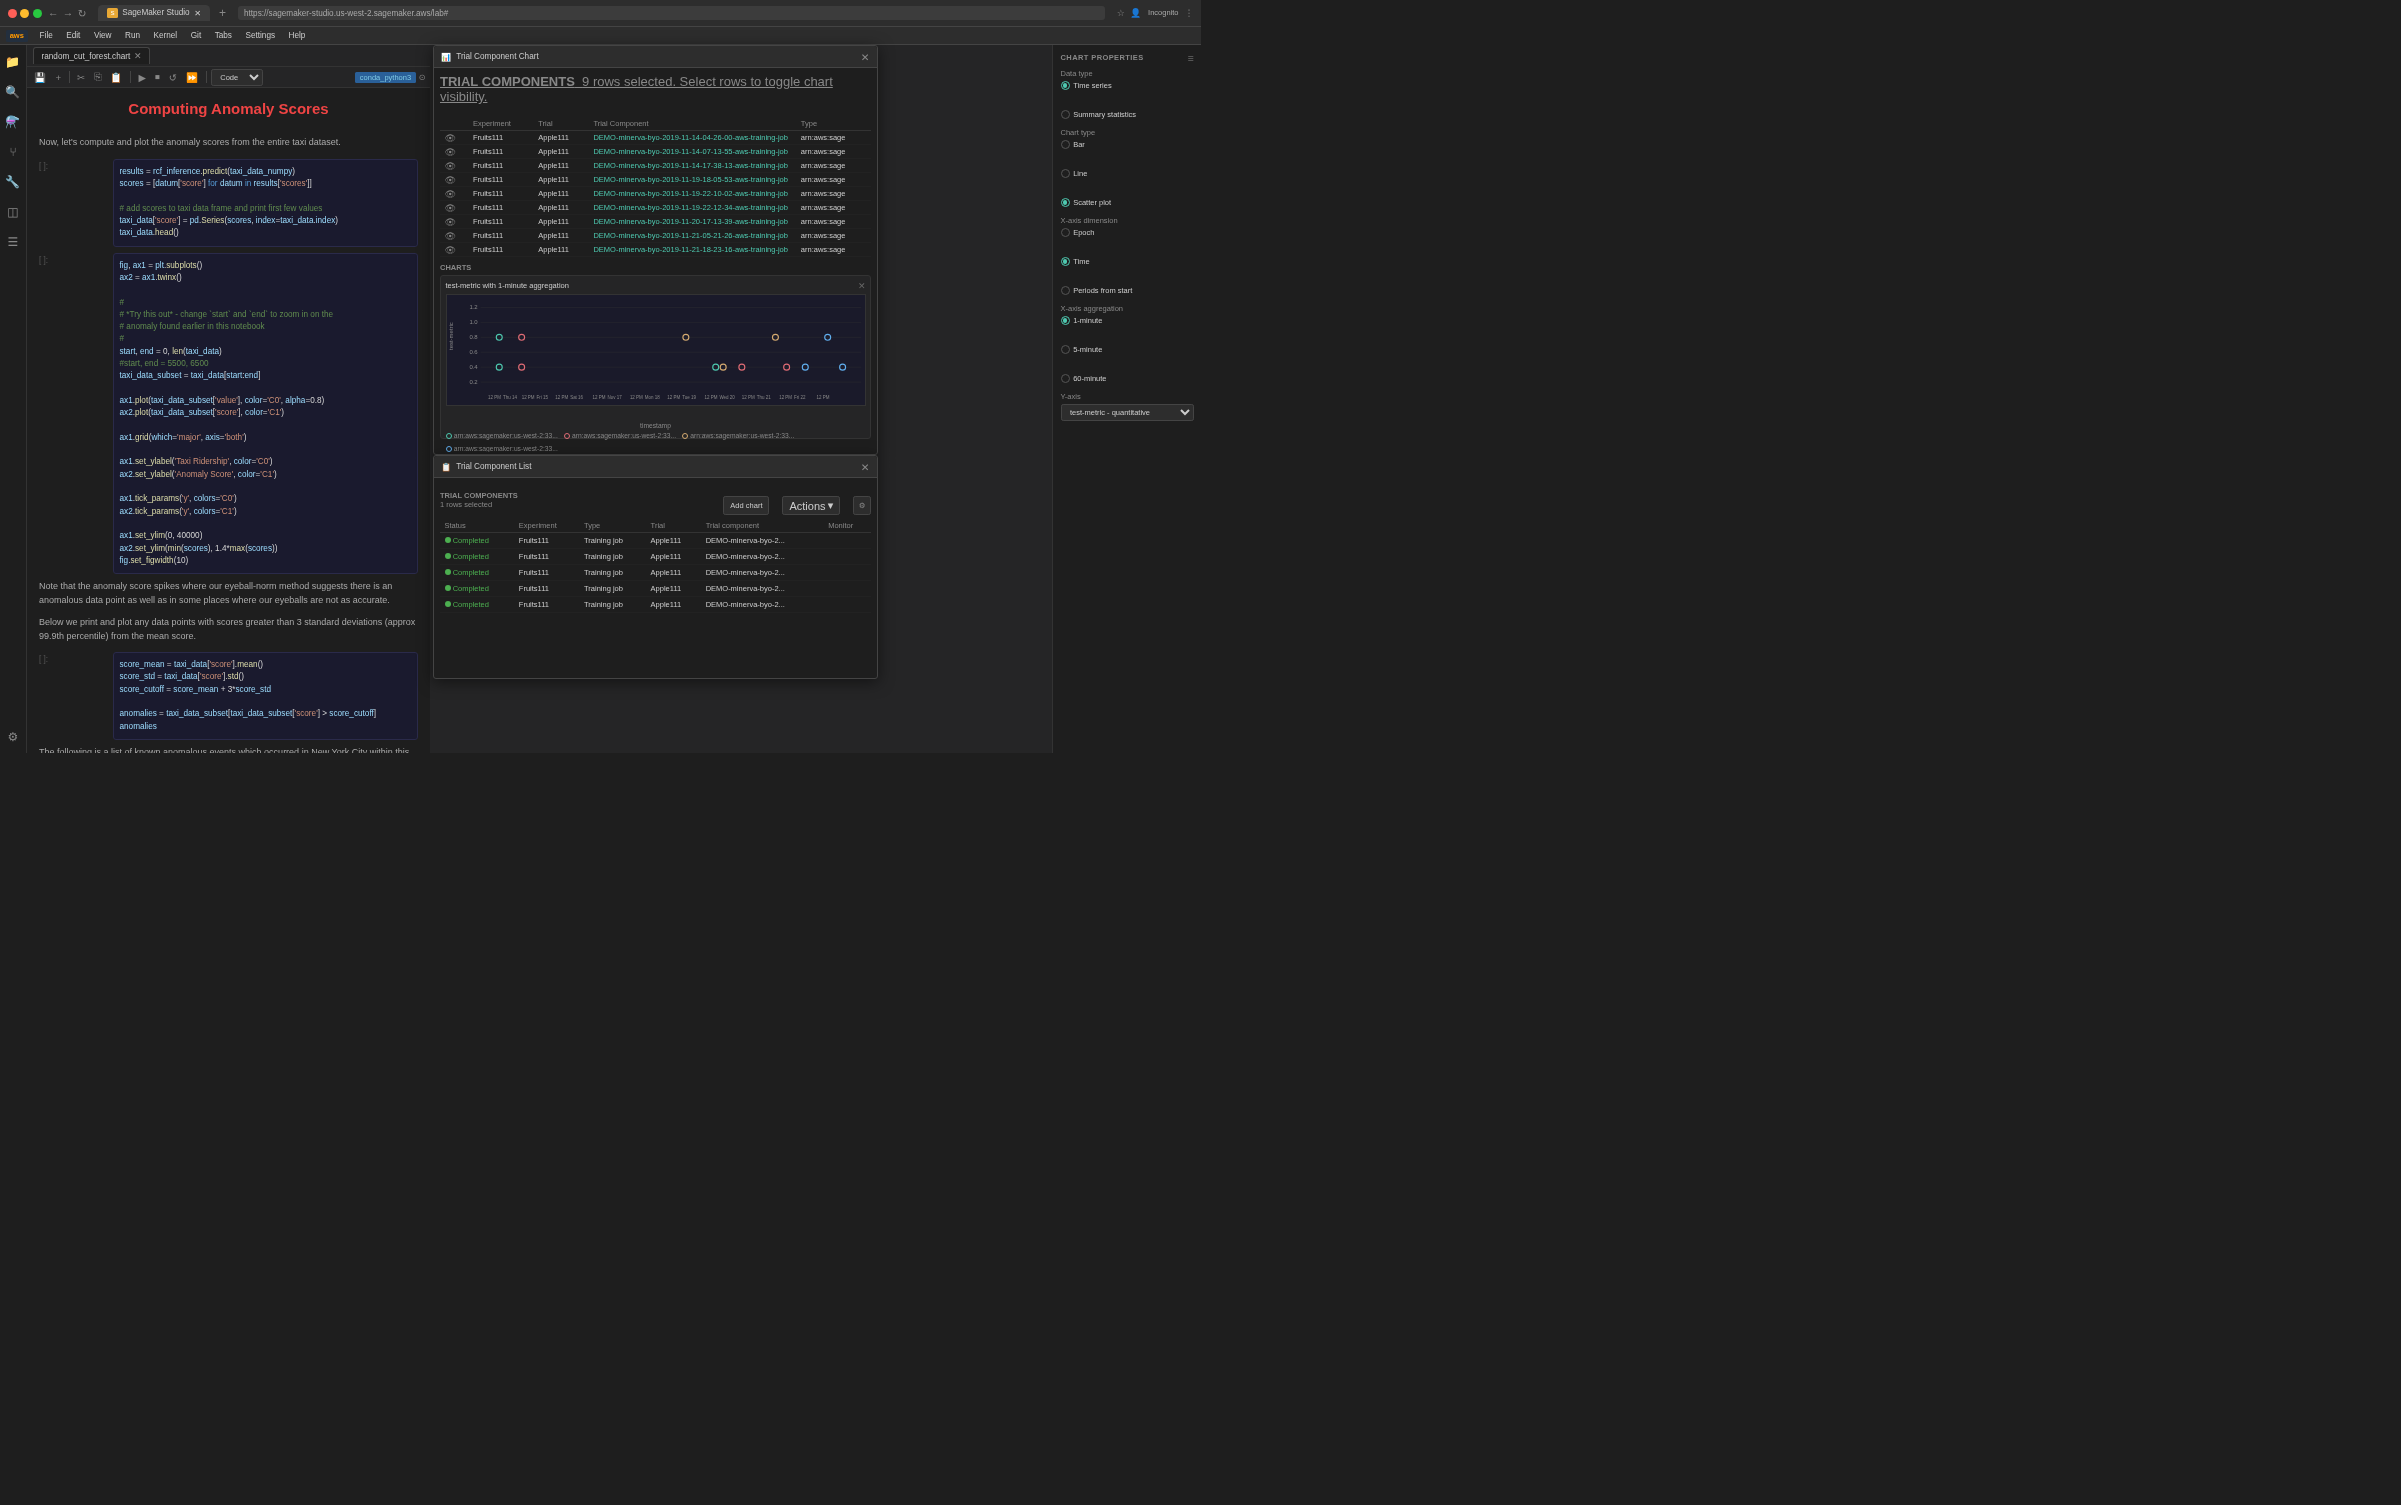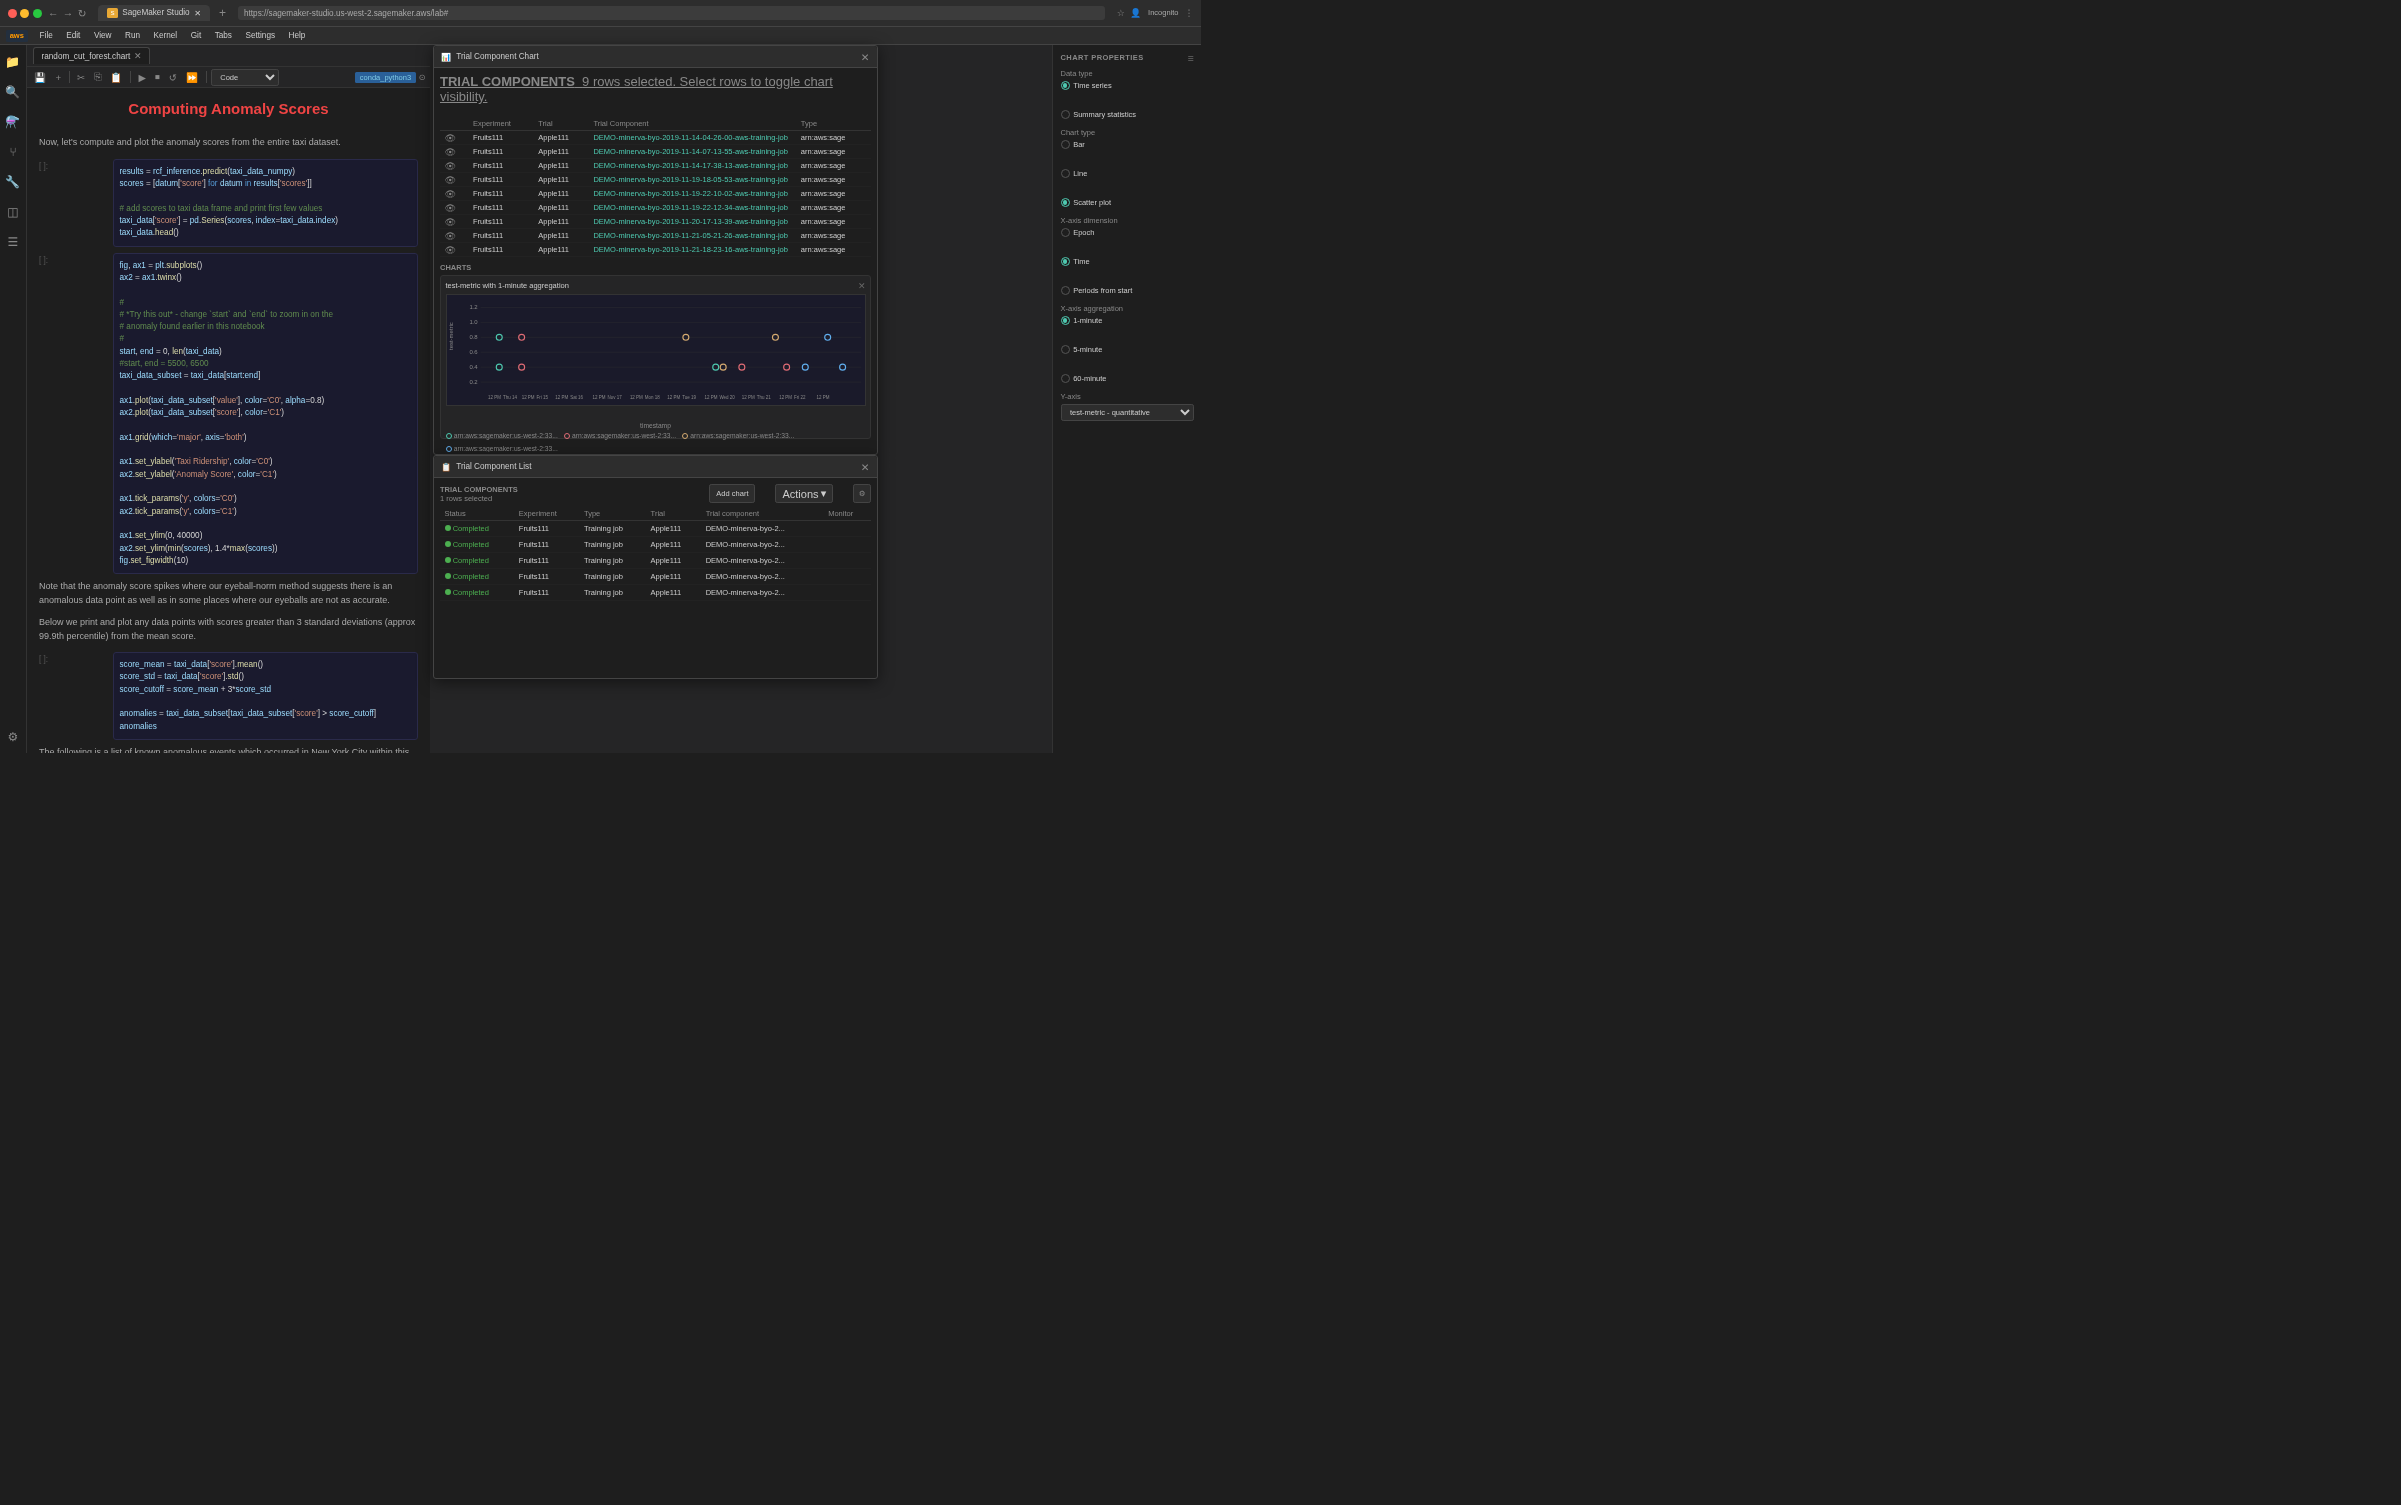--- a/index.html
+++ b/index.html
@@ -98,21 +98,21 @@
     .radio-circle.selected::after { content: ''; width: 4.5px; height: 4.5px; border-radius: 50%; background: #4ec9b0; }
     .props-filter-icon { float: right; color: #666; font-size: 10.4px; cursor: pointer; }
     .select-dropdown { width: 100%; background: #2d2d2d; border: 0.7px solid #444; color: #ccc; padding: 2.2px 4.5px; font-size: 7.5px; border-radius: 2.2px; cursor: pointer; }
 
     
     .list-window { top: 410px; left: 3px; width: 445px; height: 224px; }
     .list-content { padding: 6px; height: calc(100% - 24px); overflow: hidden; }
     .list-header { display: flex; justify-content: space-between; align-items: center; margin-bottom: 3px; }
     .list-title { font-size: 7.5px; color: #888; font-weight: bold; }
     .list-selected { font-size: 7.5px; color: #888; }
-    .list-actions { display: flex; gap: 20px; }
+    .list-actions { display: flex; gap: 13px; margin-top: 12px; }
     .list-btn { background: #2d2d2d; border: 0.7px solid #444; color: #ccc; padding: 2.2px 6px; font-size: 7.5px; border-radius: 2.2px; cursor: pointer; }
     .actions-btn { background: #2d2d2d; border: 0.7px solid #444; color: #ccc; padding: 2.2px 6px; font-size: 11px; border-radius: 2.2px; cursor: pointer; display: flex; align-items: center; gap: 2.2px; }
     .gear-btn { background: #2d2d2d; border: 0.7px solid #444; color: #888; padding: 2.2px 4.5px; font-size: 7.5px; border-radius: 2.2px; cursor: pointer; }
     .list-table { width: 100%; border-collapse: collapse; font-size: 7.5px; }
     .list-table th { color: #888; padding: 2.2px 4.5px; text-align: left; border-bottom: 0.7px solid #333; font-weight: normal; }
     .list-table td { padding: 3px 4.5px; border-bottom: 0.7px solid #222; color: #ccc; }
     .status-completed { color: #4caf50; display: flex; align-items: center; gap: 2.2px; }
     .status-dot { width: 6px; height: 6px; border-radius: 50%; background: #4caf50; }
 
     
@@ -195,21 +195,21 @@
       <div class="toolbar-separator"></div>
       <button class="toolbar-btn">✂</button>
       <button class="toolbar-btn">⎘</button>
       <button class="toolbar-btn">📋</button>
       <div class="toolbar-separator"></div>
       <button class="toolbar-btn">▶</button>
       <button class="toolbar-btn">⏹</button>
       <button class="toolbar-btn">↺</button>
       <button class="toolbar-btn">⏩</button>
       <div class="toolbar-separator"></div>
-      <select class="select-dropdown" style="width:68px;">
+      <select class="select-dropdown" style="width:52px;">
         <option>Code</option>
       </select>
       <div class="kernel-info">
         <span class="kernel-badge">conda_python3</span>
         <span>⊙</span>
       </div>
     </div>
     <div class="notebook-content">
       <div class="notebook-title">Computing Anomaly Scores</div>
       <p class="notebook-text">Now, let's compute and plot the anomaly scores from the entire taxi dataset.</p>

